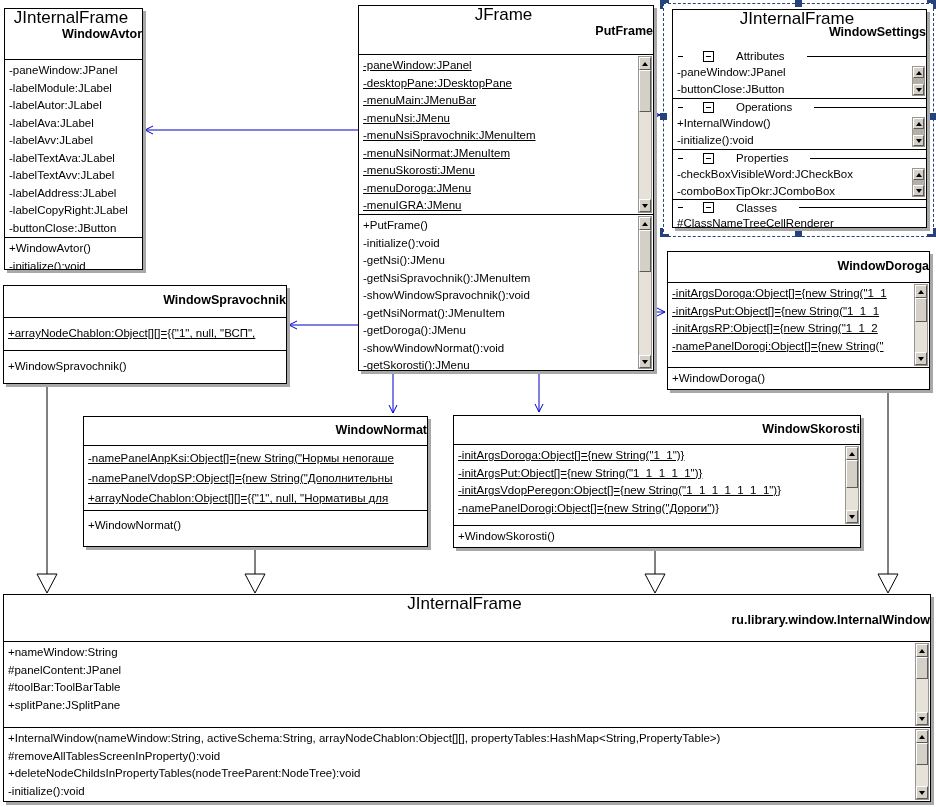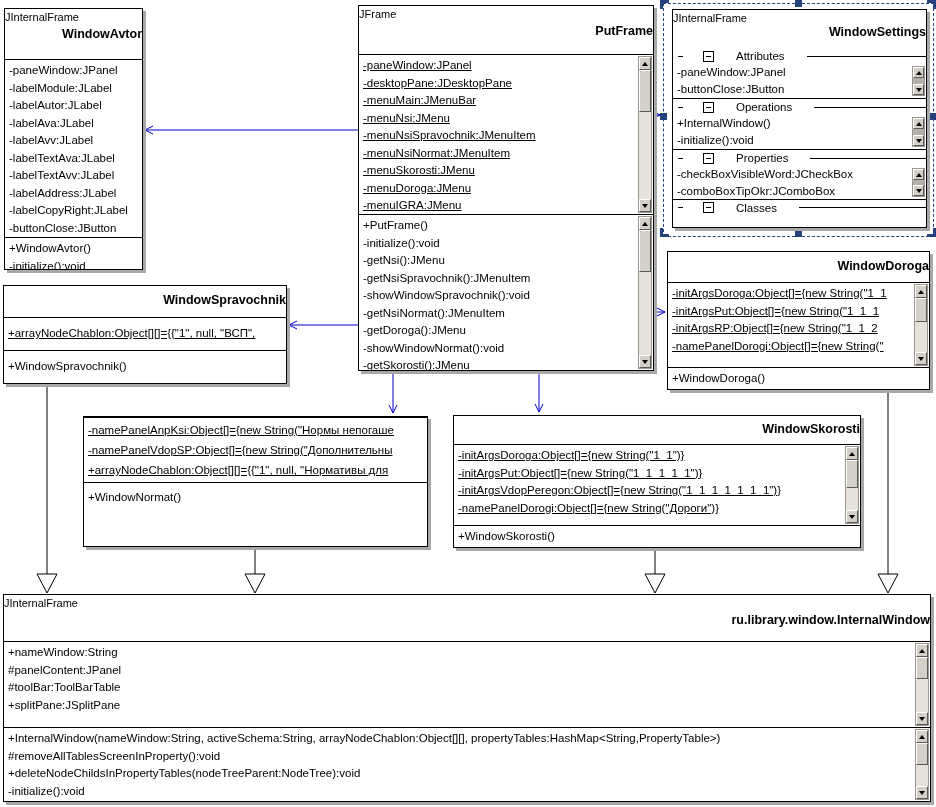--- a/index.html
+++ b/index.html
@@ -1,21 +1,21 @@
 <!DOCTYPE html>
 <html><head>
 <meta charset="utf-8">
 <style>
   html,body{margin:0;padding:0;background:#fff;}
   #diagram{position:relative;width:936px;height:807px;background:#fff;overflow:hidden;
            font-family:"Liberation Sans",sans-serif;color:#000;}
   .cls{position:absolute;background:#fff;border:1px solid #000;box-shadow:3px 3px 0 #a8a8a8;
        display:flex;flex-direction:column;box-sizing:border-box;}
   .cls-hd{position:relative;flex:0 0 auto;}
-  .stereo{font-size:11px;text-align:left;padding:2px 5px 0 0;line-height:13px;}
+  .stereo{font-size:17px;text-align:center;padding:2px 5px 0 0;line-height:13px;}
   .cname{font-size:12.5px;font-weight:bold;text-align:right;padding-top:3px;}
   .cname.solo{padding-top:7px;}
   .compart{position:relative;border-top:1px solid #000;overflow:hidden;box-sizing:border-box;
            padding-top:2px;flex:0 0 auto;}
   .compart.grow{flex:1 1 auto;}
   .row{font-size:11.5px;line-height:17.5px;white-space:nowrap;overflow:hidden;padding-left:4px;}
   .row.tall{line-height:20px;}
   .row.u{text-decoration:underline;}
   
   .vscroll{position:absolute;top:1px;bottom:1px;right:1px;width:14px;background:#e6e2da;
@@ -259,20 +259,23 @@
     </div>
     <div class="grp sep">
       <div class="grp-hd" style="height:15px;">
         <span class="grp-dash"></span>
         <span class="mbox">
             <i></i>
           </span>
         <span class="grp-label">Classes</span>
         <span class="grp-line"></span>
       </div>
+      <div class="grp-items" style="height:17px;">
+        <div class="row">#ClassNameTreeCellRenderer</div>
+      </div>
     </div>
   </div>
 
   <div class="cls" style="left:3px;top:285px;width:284px;height:99px;">
     <div class="cls-hd" style="height:31px;">
       <div class="cname solo">WindowSpravochnik</div>
     </div>
     <div class="compart" style="height:33px;">
       <div class="row u" style="line-height:26px;">+arrayNodeChablon:Object[][]={{"1", null, "ВСП",</div>
     </div>
@@ -300,20 +303,23 @@
             <i class="tri-dn"></i>
           </div>
       </div>
     </div>
     <div class="compart grow">
       <div class="row">+WindowDoroga()</div>
     </div>
   </div>
 
   <div class="cls" style="left:83px;top:416px;width:345px;height:131px;">
+    <div class="cls-hd" style="height:28px;">
+      <div class="cname solo" style="padding-top:6px;">WindowNormat</div>
+    </div>
     <div class="compart" style="height:65px;">
       <div class="row u tall">-namePanelAnpKsi:Object[]={new String("Нормы непогаше</div>
       <div class="row u tall">-namePanelVdopSP:Object[]={new String("Дополнительны</div>
       <div class="row u tall">+arrayNodeChablon:Object[][]={{"1", null, "Нормативы для</div>
     </div>
     <div class="compart grow">
       <div class="row" style="line-height:24px;">+WindowNormat()</div>
     </div>
   </div>
 

